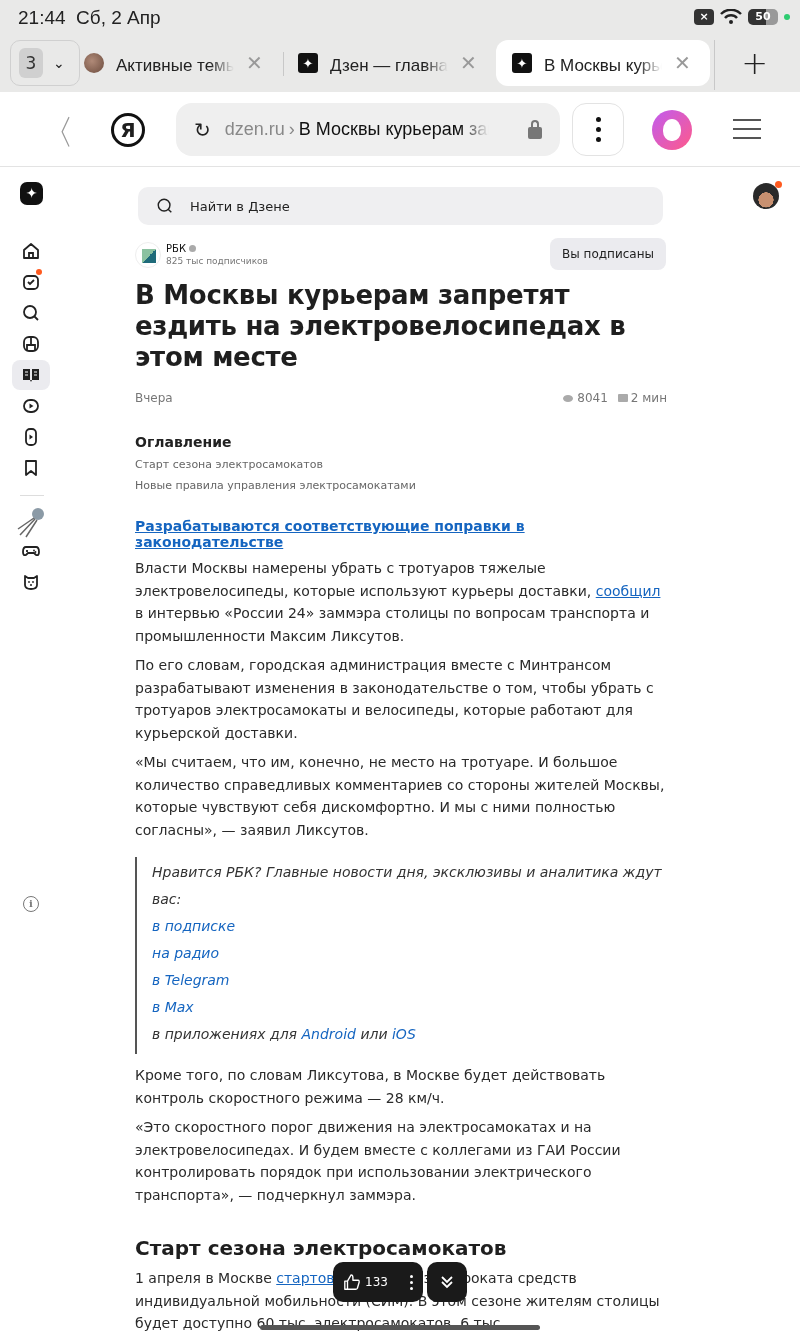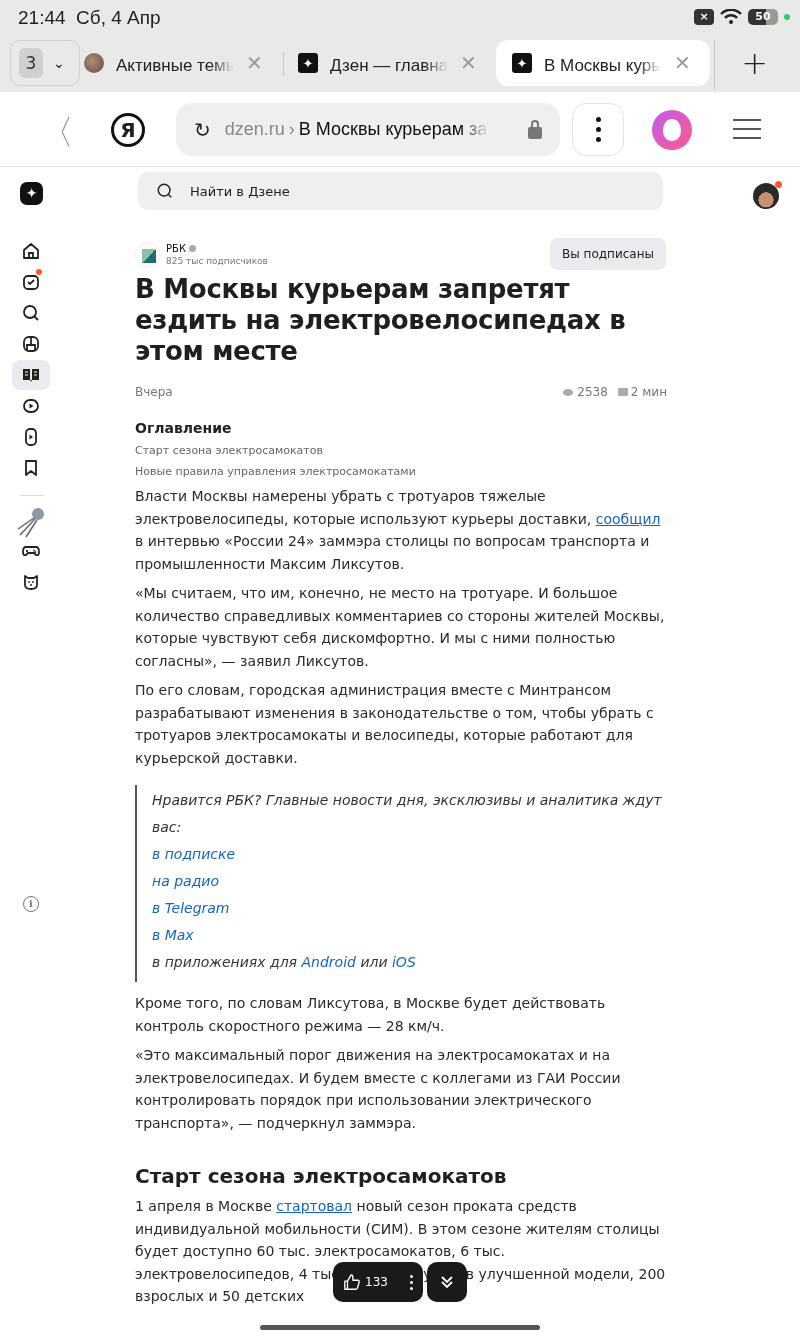--- a/index.html
+++ b/index.html
@@ -38,38 +38,38 @@
   .alice::after { content: ""; position: absolute; left: 11px; top: 9px; width: 18px; height: 22px; border-radius: 50% 50% 45% 45%; background: #fff; }
   .hamburger { position: absolute; left: 733px; top: 27px; width: 28px; display: flex; flex-direction: column; gap: 7px; }
   .hamburger i { display: block; height: 2px; background: #555; }
   .sidebar { position: absolute; top: 168px; left: 0; width: 62px; height: 1172px; }
   .sidebar .logo { position: absolute; left: 20px; top: 14px; width: 23px; height: 23px; background: #111; border-radius: 7px; color: #fff; font-size: 14px; text-align: center; line-height: 23px; }
   .sb-item { position: absolute; left: 12px; width: 38px; height: 30px; border-radius: 8px; display: flex; align-items: center; justify-content: center; }
   .sb-item.active { background: #ebebef; }
   .sb-item svg { width: 20px; height: 20px; }
   .sb-divider { position: absolute; left: 20px; top: 327px; width: 24px; height: 1px; background: #ddd; }
   .sb-notif { position: absolute; right: 8px; top: 2px; width: 6px; height: 6px; border-radius: 50%; background: #ff5a1f; }
-  .search { position: absolute; left: 138px; top: 172px; width: 525px; height: 38px; background: #efeff1; border-radius: 10px; display: flex; align-items: center; padding-left: 18px; gap: 16px; font-size: 13px; color: #222; }
+  .search { position: absolute; left: 138px; top: 187px; width: 525px; height: 38px; background: #efeff1; border-radius: 10px; display: flex; align-items: center; padding-left: 18px; gap: 16px; font-size: 13px; color: #222; }
   .avatar { position: absolute; left: 753px; top: 183px; width: 26px; height: 26px; border-radius: 50%; background: radial-gradient(circle at 50% 65%, #c89070 35%, #2a2a2a 36%); }
   .avatar .dot { position: absolute; right: -3px; top: -2px; width: 7px; height: 7px; border-radius: 50%; background: #ff5a1f; }
   .content { position: absolute; left: 135px; top: 236px; width: 532px; }
   .channel { position: relative; height: 38px; display: flex; align-items: center; }
   .channel .logo { width: 26px; height: 26px; border-radius: 50%; border: 1px solid #eee; background: #fff; position: relative; overflow: hidden; }
   .channel .logo::after { content: ""; position: absolute; left: 6px; top: 6px; width: 14px; height: 14px; background: linear-gradient(135deg,#8bc1a0 50%,#1f6b7a 50%); }
   .channel .meta { margin-left: 5px; line-height: 12px; }
   .channel .name { font-size: 10px; color: #111; }
   .channel .verified { display: inline-block; width: 7px; height: 7px; border-radius: 50%; background: #aaa; margin-left: 3px; }
   .channel .subs { font-size: 9px; color: #777; }
   .subscribed { position: absolute; right: 1px; top: 2px; height: 32px; padding: 0 12px; background: #ebebef; border-radius: 8px; font-size: 12px; color: #222; display: flex; align-items: center; }
-  h1 { margin-top: 0; font-size: 26px; line-height: 31px; font-weight: bold; color: #1f1f1f; font-family: "DejaVu Sans", sans-serif; letter-spacing: -0.3px; }
+  h1 { margin-top: 6px; font-size: 26px; line-height: 31px; font-weight: bold; color: #1f1f1f; font-family: "DejaVu Sans", sans-serif; letter-spacing: -0.3px; }
   .meta-row { margin-top: 17px; display: flex; font-size: 12px; color: #777; height: 16px; align-items: center; }
   .meta-row .right { margin-left: auto; display: flex; gap: 10px; align-items: center; }
   .meta-row .eye { display: inline-block; width: 10px; height: 7px; border-radius: 50%; background: #aaa; margin-right: 4px; }
   .meta-row .book { display: inline-block; width: 10px; height: 8px; background: #aaa; margin-right: 3px; border-radius: 1px; }
-  .toc { margin-top: 20px; }
+  .toc { margin-top: 28px; }
   .toc .title { font-size: 14px; font-weight: bold; color: #222; }
   .toc .item { font-size: 11px; color: #666; margin-top: 8px; }
   .section-link { margin-top: 26px; display: block; font-size: 14px; color: #1565c0; text-decoration: underline; font-weight: bold; }
   p { font-size: 14px; line-height: 22.5px; color: #2a2a2a; margin-top: 7px; }
   p a, .q a { color: #1565c0; text-decoration: underline; }
   .quote { margin-top: 16px; border-left: 2px solid #555; padding-left: 15px; padding-top: 2px; padding-bottom: 6px; font-style: italic; font-size: 14px; line-height: 27px; color: #333; }
   .quote a { color: #1565c0; text-decoration: none; display: block; }
   .quote a.inline { display: inline; }
   h2 { margin-top: 30px; font-size: 20px; font-weight: bold; color: #1f1f1f; }
   h2 + p { margin-top: 7px; }
@@ -79,21 +79,21 @@
   .like-group { width: 90px; padding-left: 10px; gap: 4px; }
   .like-group .dots { margin-left: auto; margin-right: 10px; display: flex; flex-direction: column; gap: 3px; }
   .like-group .dots i { width: 3px; height: 3px; background: #fff; border-radius: 50%; display: block; }
   .scroll-down { width: 40px; justify-content: center; font-size: 16px; }
   .home-indicator { position: absolute; left: 260px; top: 1325px; width: 280px; height: 5px; border-radius: 3px; background: #555; }
 </style>
 </head>
 <body>
 
 <div class="statusbar">
-  <span class="time"><span>21:44</span>&nbsp;&nbsp;<span>Сб, 4 Апр</span></span>
+  <span class="time"><span>21:44</span>&nbsp;&nbsp;<span>Сб, 2 Апр</span></span>
   <div class="icons">
     <span class="sb-x">×</span>
     <svg width="22" height="16" viewBox="0 0 22 16">
         <path d="M1 5 A14 14 0 0 1 21 5" stroke="#222" stroke-width="2.5" fill="none"></path>
         <path d="M5 9 A8 8 0 0 1 17 9" stroke="#222" stroke-width="2.5" fill="none"></path>
         <circle cx="11" cy="13" r="2" fill="#222"></circle>
       </svg>
     <span class="sb-batt">50</span>
     <span class="sb-dot"></span>
   </div>
@@ -243,47 +243,48 @@
       <div class="subs">825 тыс подписчиков</div>
     </div>
     <div class="subscribed">Вы подписаны</div>
   </div>
 
   <h1>В Москвы курьерам запретят ездить на электровелосипедах в этом месте</h1>
 
   <div class="meta-row">
     <span>Вчера</span>
     <span class="right">
-      <span><span class="eye"></span><span>2538</span></span>
+      <span><span class="eye"></span><span>8041</span></span>
       <span><span class="book"></span><span>2 мин</span></span>
     </span>
   </div>
 
   <div class="toc">
     <div class="title">Оглавление</div>
     <div class="item">Старт сезона электросамокатов</div>
     <div class="item">Новые правила управления электросамокатами</div>
   </div>
 
+  <a class="section-link">Разрабатываются соответствующие поправки в законодательстве</a>
 
   <p><span>Власти Москвы намерены убрать с тротуаров тяжелые электровелосипеды, которые используют курьеры доставки, </span><a>сообщил</a><span> в интервью «России 24» заммэра столицы по вопросам транспорта и промышленности Максим Ликсутов.</span></p>
+  <p>По его словам, городская администрация вместе с Минтрансом разрабатывают изменения в законодательстве о том, чтобы убрать с тротуаров электросамокаты и велосипеды, которые работают для курьерской доставки.</p>
   <p>«Мы считаем, что им, конечно, не место на тротуаре. И большое количество справедливых комментариев со стороны жителей Москвы, которые чувствуют себя дискомфортно. И мы с ними полностью согласны», — заявил Ликсутов.</p>
-  <p>По его словам, городская администрация вместе с Минтрансом разрабатывают изменения в законодательстве о том, чтобы убрать с тротуаров электросамокаты и велосипеды, которые работают для курьерской доставки.</p>
 
   <div class="quote">
     <div>Нравится РБК? Главные новости дня, эксклюзивы и аналитика ждут вас:</div>
     <a>в подписке</a>
     <a>на радио</a>
     <a>в Telegram</a>
     <a>в Max</a>
     <div><span>в приложениях для </span><a class="inline">Android</a><span> или </span><a class="inline">iOS</a></div>
   </div>
 
   <p style="margin-top:10px">Кроме того, по словам Ликсутова, в Москве будет действовать контроль скоростного режима — 28 км/ч.</p>
-  <p>«Это максимальный порог движения на электросамокатах и на электровелосипедах. И будем вместе с коллегами из ГАИ России контролировать порядок при использовании электрического транспорта», — подчеркнул заммэра.</p>
+  <p>«Это скоростного порог движения на электросамокатах и на электровелосипедах. И будем вместе с коллегами из ГАИ России контролировать порядок при использовании электрического транспорта», — подчеркнул заммэра.</p>
 
   <h2>Старт сезона электросамокатов</h2>
   <p><span>1 апреля в Москве </span><a>стартовал</a><span> новый сезон проката средств индивидуальной мобильности (СИМ). В этом сезоне жителям столицы будет доступно 60 тыс. электросамокатов, 6 тыс. электровелосипедов, 4 тыс. электроскутеров улучшенной модели, 200 взрослых и 50 детских</span></p>
 </div>
 
 <div class="floating">
   <div class="fbtn like-group">
     <svg width="18" height="18" viewBox="0 0 20 20">
         <path d="M2 9 H5 V18 H2 Z M5 9 L9 2 Q11 2 11 5 V8 H17 Q18 8 18 10 L16 17 Q15.5 18 14 18 H5" fill="none" stroke="#fff" stroke-width="1.5" stroke-linejoin="round"></path>
       </svg>

